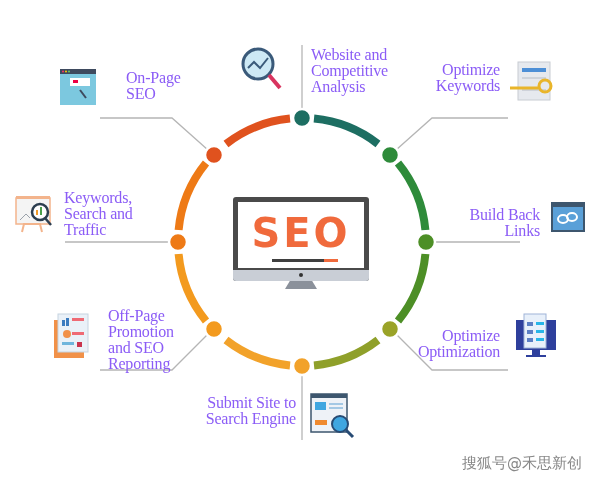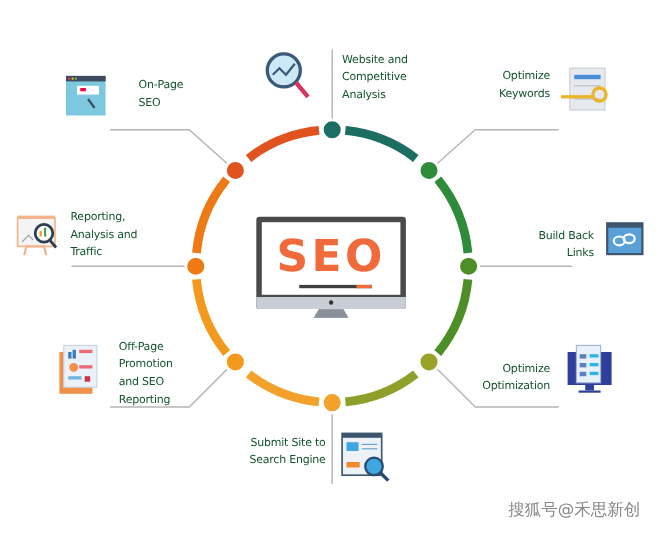--- a/index.html
+++ b/index.html
@@ -1,19 +1,19 @@
 <!DOCTYPE html>
 <html><head>
 <meta charset="utf-8">
 <style>
   html,body{margin:0;padding:0;background:#fff;}
   body{width:600px;height:485px;position:relative;overflow:hidden;font-family:"DejaVu Sans","Liberation Sans",sans-serif;}
   .stage{position:absolute;left:0;top:0;width:600px;height:485px;}
   svg.ring{position:absolute;left:0;top:0;}
-  .lbl{position:absolute;color:#14532d;font-size:10px;line-height:16px;letter-spacing:-0.2px;}
+  .lbl{position:absolute;color:#8b5cf6;font-size:16px;line-height:16px;letter-spacing:-0.2px;font-family:Liberation Serif, serif;}
   .lbl span{display:block;}
   .right{text-align:right;}
   .watermark{position:absolute;right:18px;bottom:12px;font-size:15px;color:#888;font-family:"DejaVu Sans",sans-serif;}
   .monitor{position:absolute;left:233px;top:197px;width:136px;height:92px;}
   .screen{position:absolute;left:0;top:0;width:136px;height:84px;background:#4a4a4a;border-radius:3px;}
   .screen-inner{position:absolute;left:5px;top:5px;width:126px;height:66px;background:#fff;}
   .seo-text{position:absolute;left:0;right:0;top:8px;text-align:center;color:#f06a3c;font-weight:bold;font-size:40px;letter-spacing:3px;font-family:"DejaVu Sans",sans-serif;}
   .bar{position:absolute;left:34px;top:57px;width:66px;height:3px;background:#3f3f3f;}
   .bar-acc{position:absolute;left:86px;top:57px;width:14px;height:3px;background:#f06a3c;}
   .chin{position:absolute;left:0;top:73px;width:136px;height:11px;background:#c9ced6;border-radius:0 0 3px 3px;}
@@ -175,22 +175,22 @@
   <span>Submit Site to</span>
       <span>Search Engine</span>
 </div>
 <div class="lbl" style="left:108px;top:308px;">
   <span>Off-Page</span>
       <span>Promotion</span>
       <span>and SEO</span>
       <span>Reporting</span>
 </div>
 <div class="lbl" style="left:64px;top:190px;">
-  <span>Reporting,</span>
-      <span>Analysis and</span>
+  <span>Keywords,</span>
+      <span>Search and</span>
       <span>Traffic</span>
 </div>
 <div class="lbl" style="left:108px;top:70px;margin-left:18px;">
   <span>On-Page</span>
       <span>SEO</span>
 </div>
 
 <div class="watermark">搜狐号@禾思新创</div>
 </div>
 

